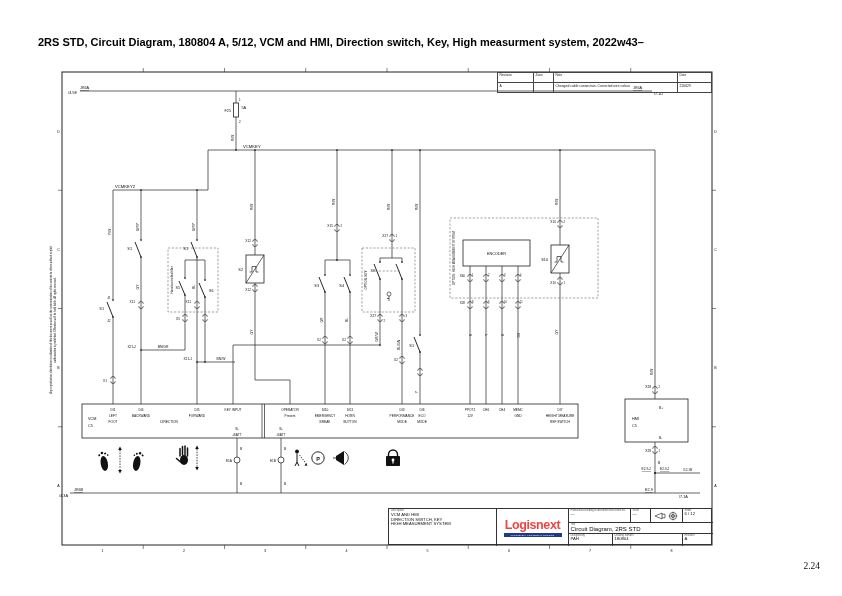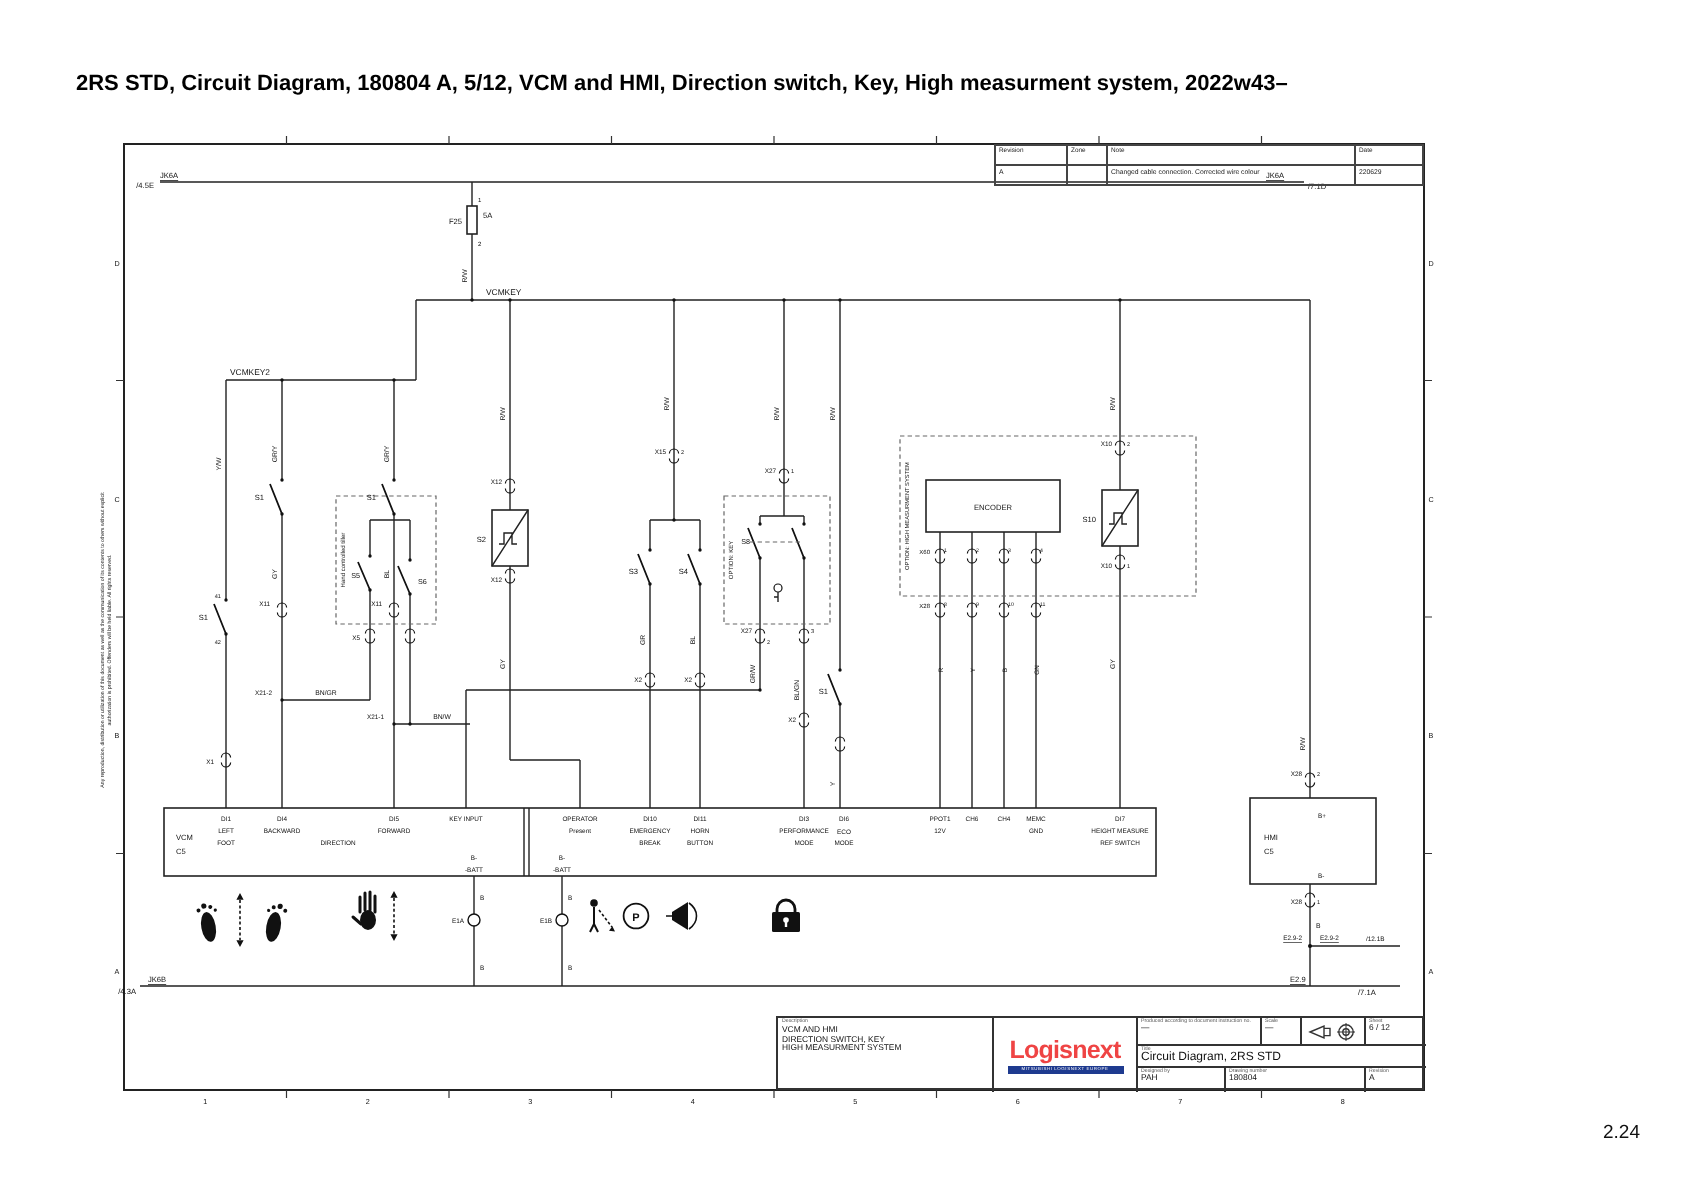--- a/index.html
+++ b/index.html
@@ -43,21 +43,21 @@
   .tb-r1a{left:180px;top:0;width:62px;height:14px;border-right:0.7px solid #333;border-bottom:0.7px solid #333;padding:0.5px 1.5px;}
   .tb-r1b{left:242px;top:0;width:20px;height:14px;border-right:0.7px solid #333;border-bottom:0.7px solid #333;padding:0.5px 1.5px;}
   .tb-r1c{left:262px;top:0;width:32px;height:14px;border-right:0.7px solid #333;border-bottom:0.7px solid #333;
           display:flex;align-items:center;justify-content:center;}
   .tb-r1d{left:294px;top:0;width:30px;height:14px;border-bottom:0.7px solid #333;padding:0.5px 1.5px;}
   .tb-r2{left:180px;top:14px;width:144px;height:11px;border-bottom:0.7px solid #333;padding:0.5px 1.5px;}
   .tb-r2 .tb-val{font-size:6px;font-weight:normal;}
   .tb-r3a{left:180px;top:25px;width:44px;height:12px;border-right:0.7px solid #333;padding:0.5px 1.5px;}
   .tb-r3b{left:224px;top:25px;width:70px;height:12px;border-right:0.7px solid #333;padding:0.5px 1.5px;}
   .tb-r3c{left:294px;top:25px;width:30px;height:12px;padding:0.5px 1.5px;}
-  .pageno{position:absolute;left:760px;top:561px;width:60px;text-align:right;font-size:9.5px;color:#111;}
+  .pageno{position:absolute;left:760px;top:561px;width:60px;text-align:right;font-size:9.5px;color:#111;font-family:Liberation Serif, serif;}
 </style>
 </head>
 <body>
 
 <div class="page">
 
   <div class="doc-title">2RS STD, Circuit Diagram, 180804 A, 5/12, VCM and HMI, Direction switch, Key, High measurment system, 2022w43–</div>
 
   <svg class="schem" viewBox="0 0 842 596">
 

